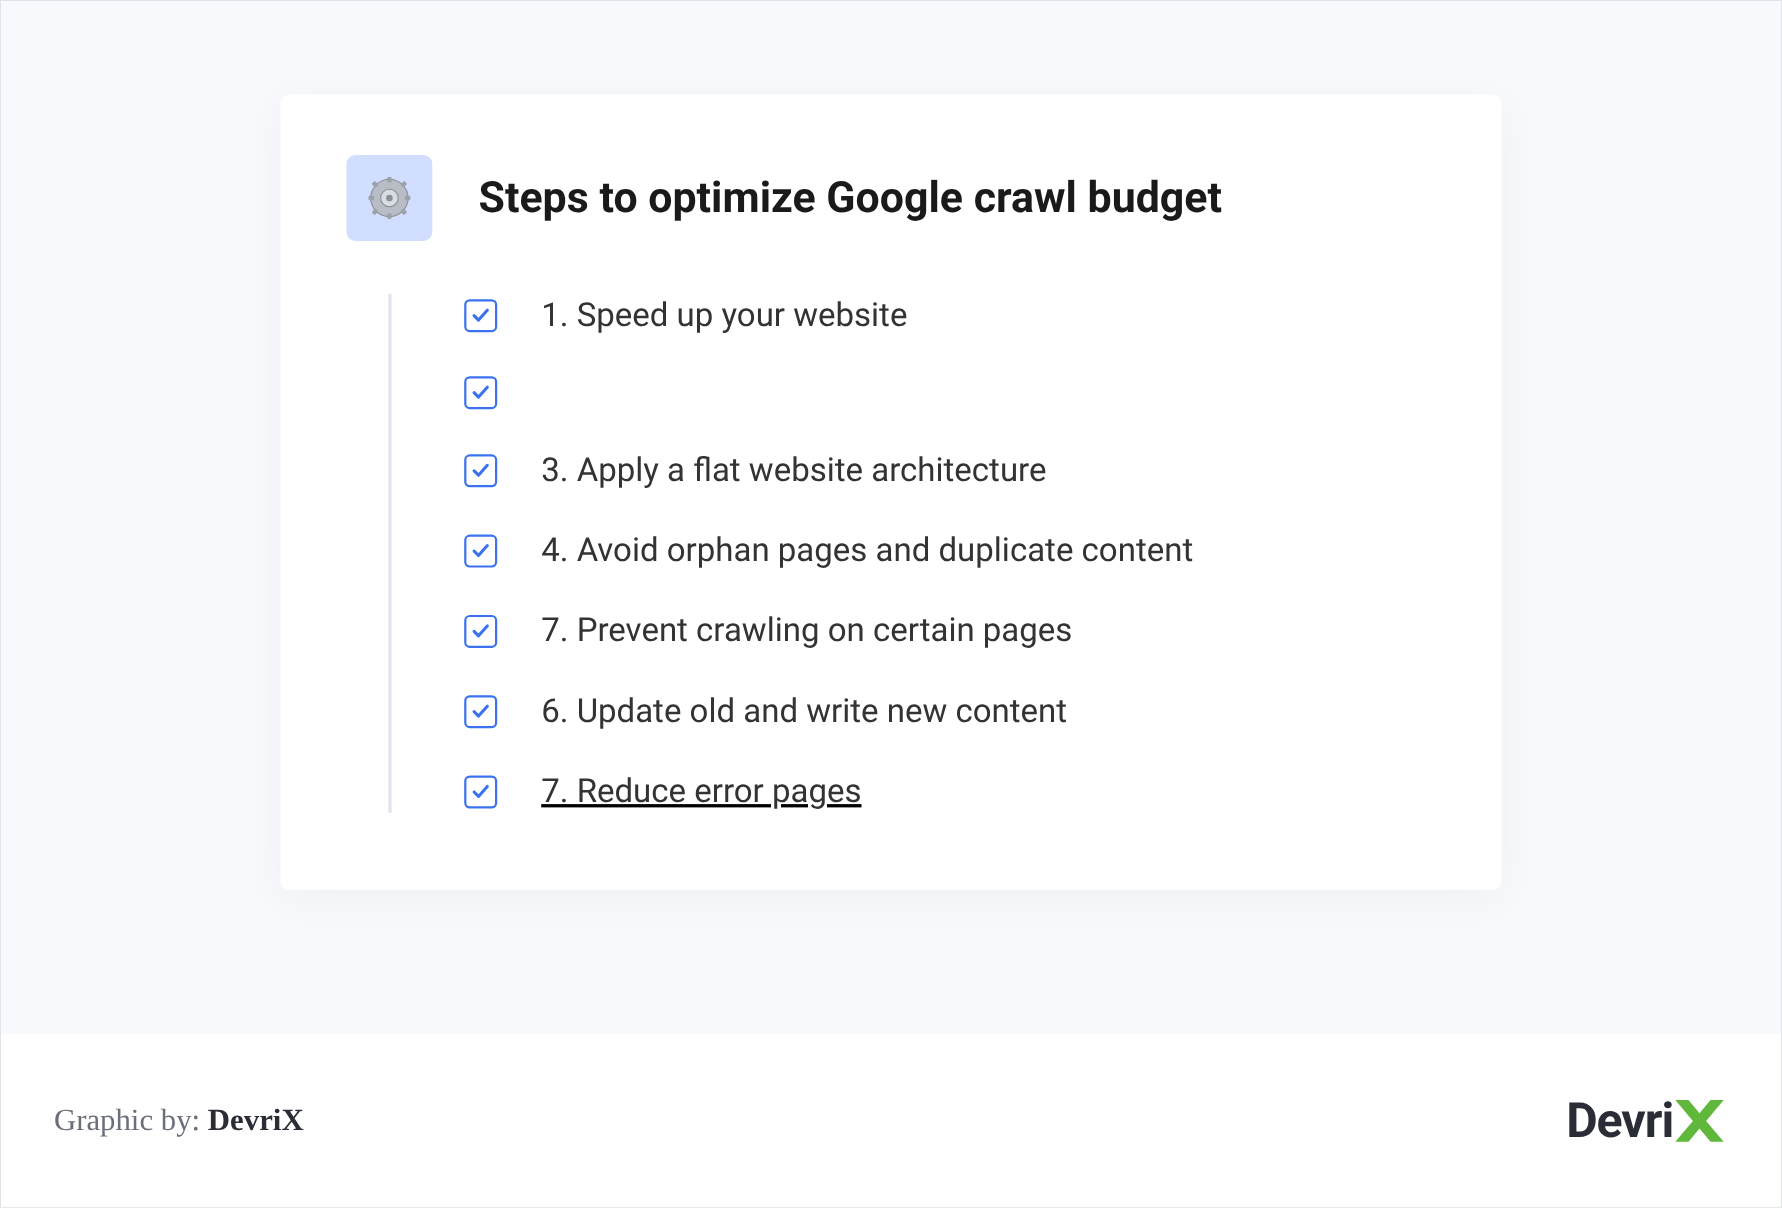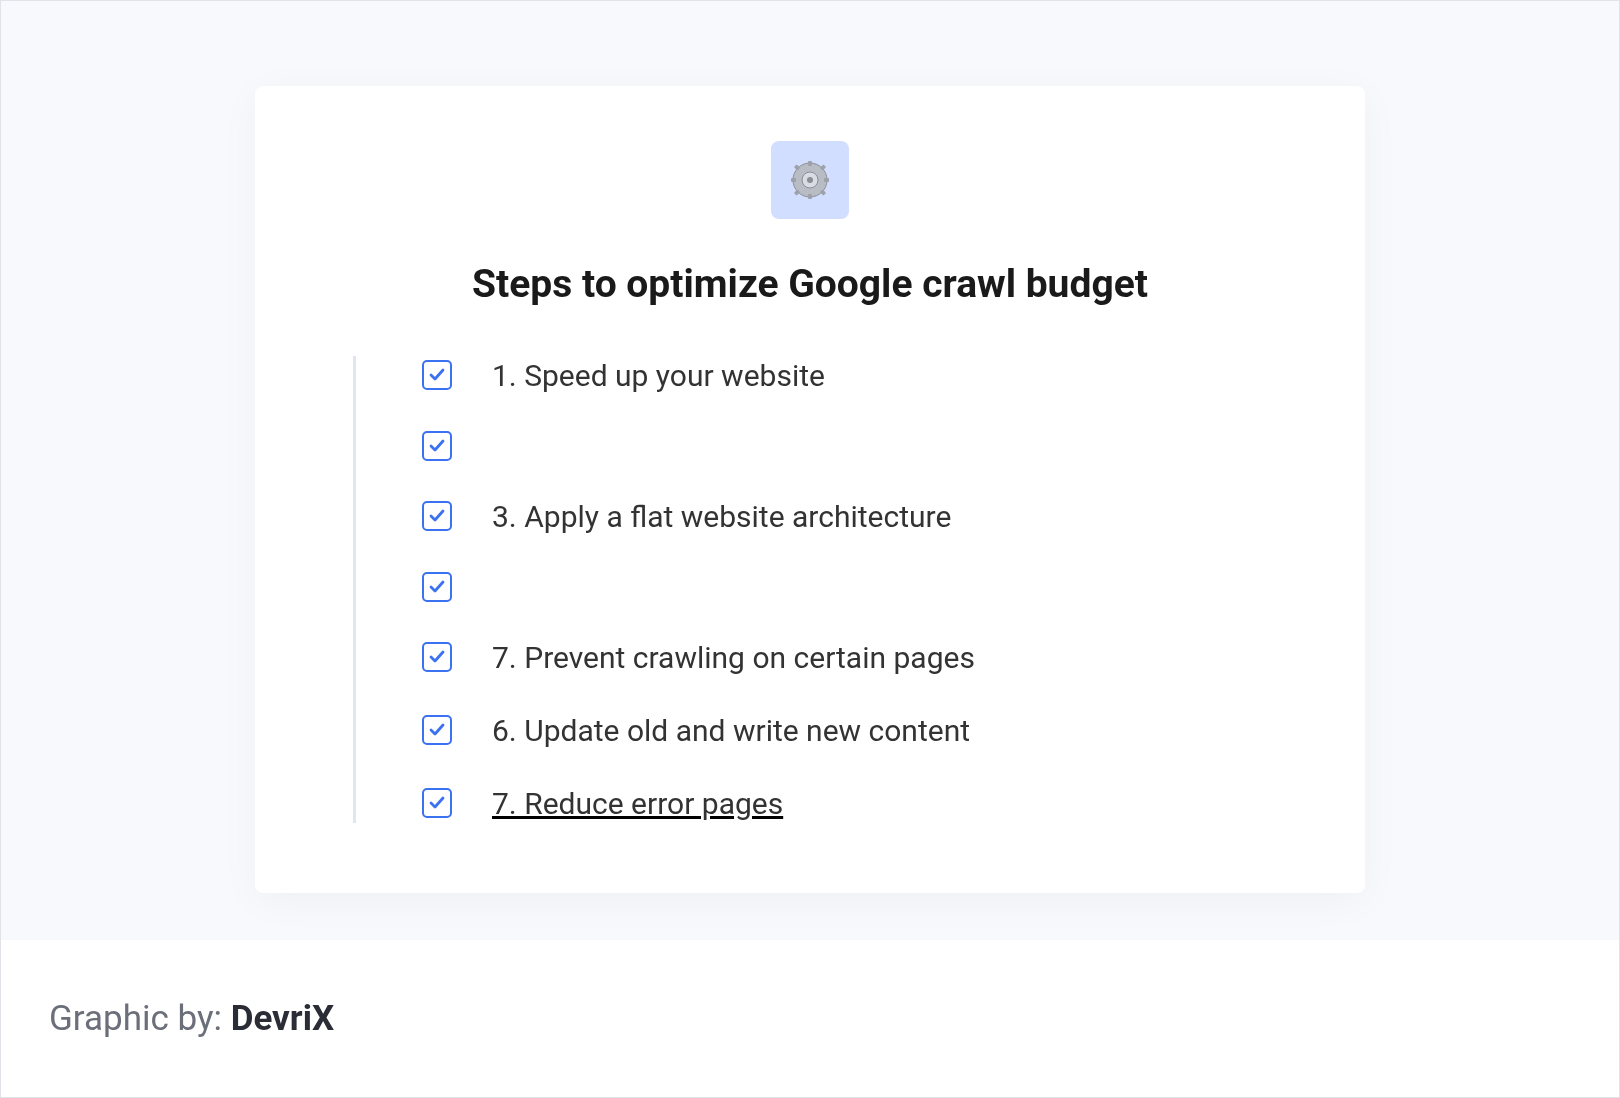--- a/index.html
+++ b/index.html
@@ -36,21 +36,20 @@
       background: #ffffff;
       border-radius: 8px;
       box-shadow: 0 8px 40px rgba(0, 0, 0, 0.04);
       padding: 55px 60px 70px 60px;
     }
     .card-header {
       display: flex;
       align-items: center;
       gap: 42px;
       margin-bottom: 48px;
-      flex-direction: column;
     }
     .icon-box {
       width: 78px;
       height: 78px;
       background: #d1deff;
       border-radius: 8px;
       display: flex;
       align-items: center;
       justify-content: center;
       flex-shrink: 0;
@@ -108,22 +107,23 @@
       left: 0;
       width: 100%;
       height: 157px;
       background: #ffffff;
       display: flex;
       align-items: center;
       justify-content: space-between;
       padding: 0 48px;
     }
     .credit {
-      font-size: 35px;
+      font-size: 28px;
       color: #6b6f7a;
+      font-family: Liberation Serif, serif;
     }
     .credit-brand {
       font-weight: 700;
       color: #2a2d36;
     }
     .logo {
       display: flex;
       align-items: center;
       font-size: 44px;
       font-weight: 700;
@@ -190,20 +190,21 @@
               </svg>
           </div>
           <span class="step-text">3. Apply a flat website architecture</span>
         </div>
         <div class="step-item">
           <div class="check-box">
             <svg class="check-icon" viewBox="0 0 16 16">
                 <path d="M2 8 L6 12 L14 3" stroke="#3b72f1" stroke-width="2.8" fill="none" stroke-linecap="round" stroke-linejoin="round"></path>
               </svg>
           </div>
+          <span class="step-text">4. Avoid orphan pages and duplicate content</span>
         </div>
         <div class="step-item">
           <div class="check-box">
             <svg class="check-icon" viewBox="0 0 16 16">
                 <path d="M2 8 L6 12 L14 3" stroke="#3b72f1" stroke-width="2.8" fill="none" stroke-linecap="round" stroke-linejoin="round"></path>
               </svg>
           </div>
           <span class="step-text">7. Prevent crawling on certain pages</span>
         </div>
         <div class="step-item">
@@ -223,14 +224,22 @@
           <span class="step-text">7. Reduce error pages</span>
         </div>
       </div>
     </div>
   </div>
 
   <div class="footer">
     <div class="credit">
       <span>Graphic by: </span><span class="credit-brand">DevriX</span>
     </div>
+    <div class="logo">
+      <span class="logo-text">Devri</span>
+      <span class="logo-x">
+        <svg viewBox="0 0 54 54" width="54" height="54">
+          <path d="M 6 8 L 22 27 L 6 46 L 18 46 L 28 34 L 38 46 L 50 46 L 34 27 L 50 8 L 38 8 L 28 20 L 18 8 Z" fill="#5fb83b"></path>
+        </svg>
+      </span>
+    </div>
   </div>
 </div>
 
 </body></html>

